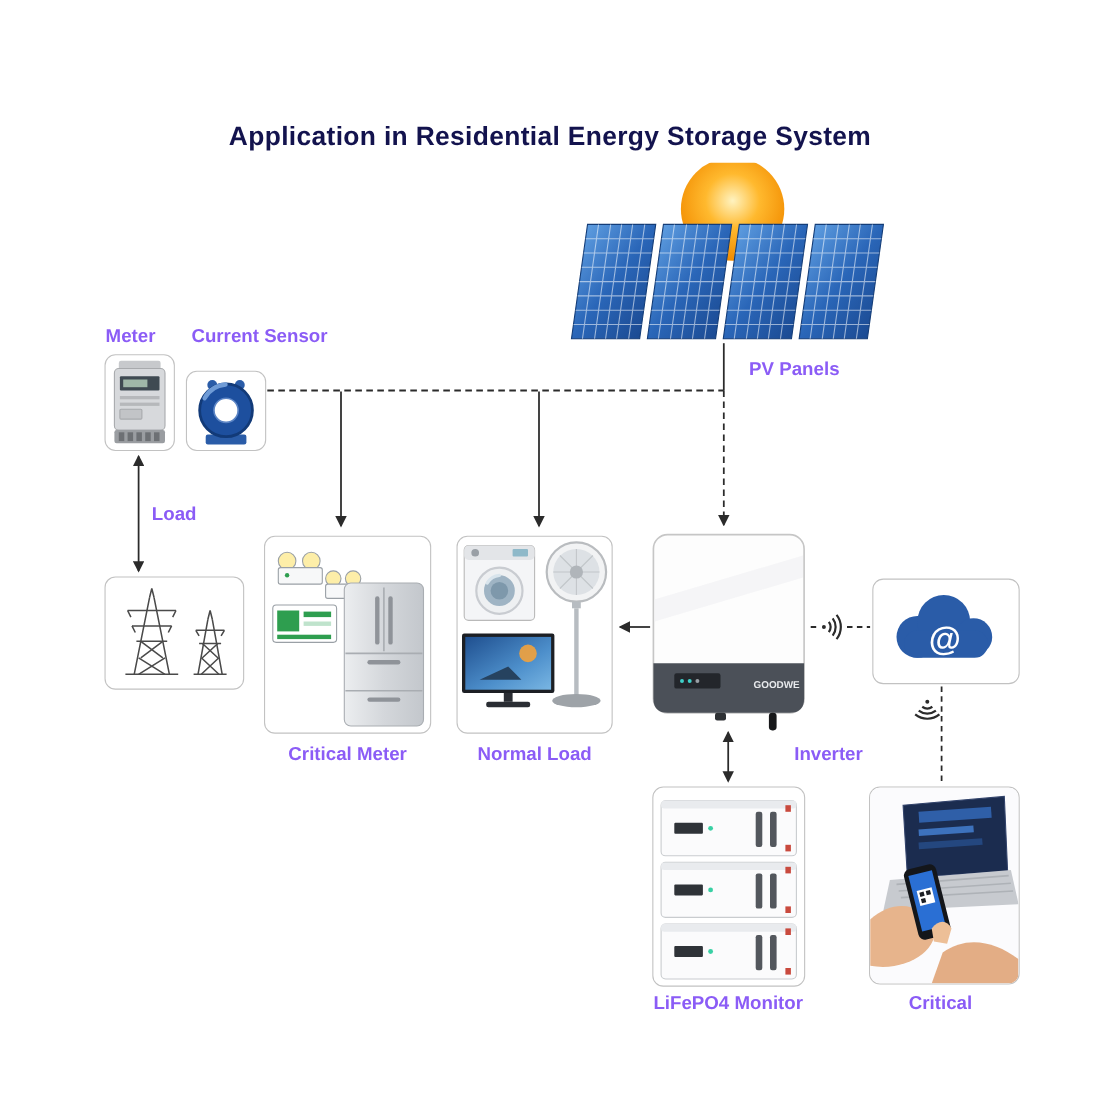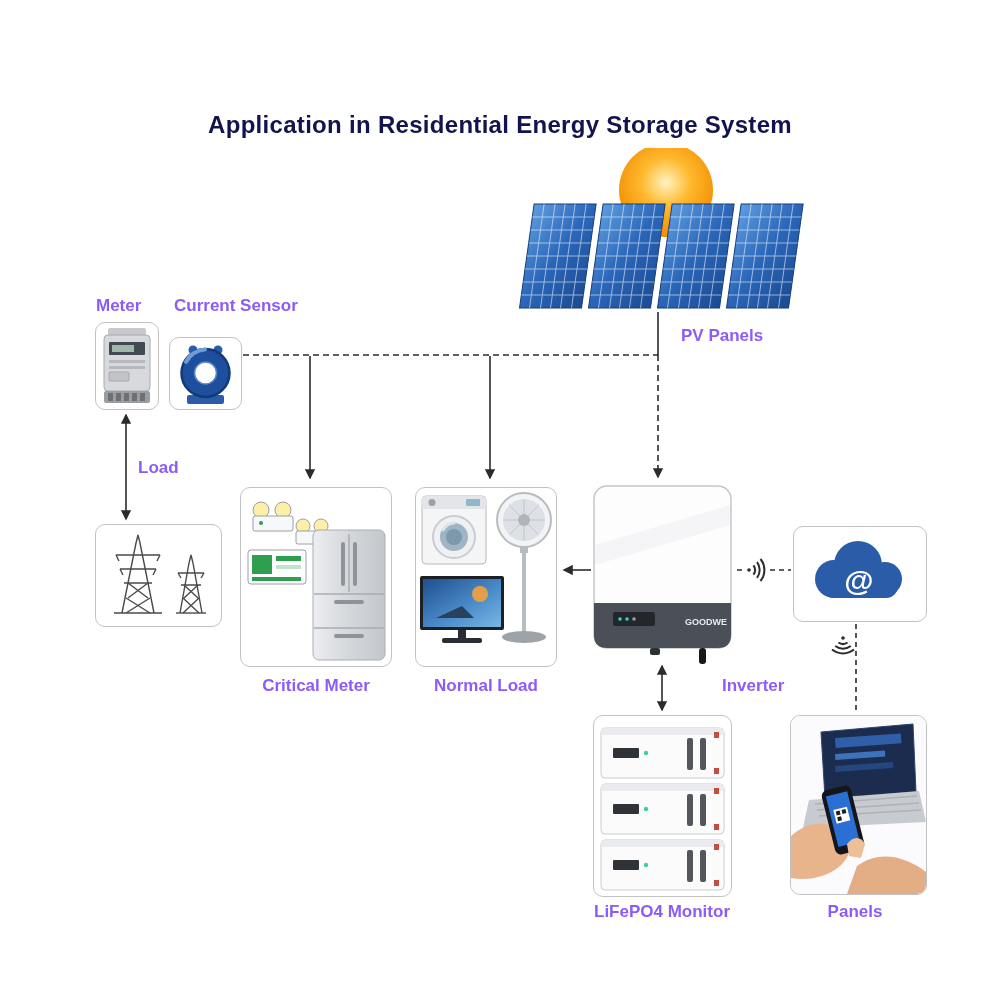--- a/index.html
+++ b/index.html
@@ -307,15 +307,15 @@
       <g transform="translate(52,104) rotate(-14)">
         <rect x="-15" y="-33" width="30" height="66" rx="6" fill="#14161a"></rect>
         <rect x="-11" y="-27" width="22" height="52" fill="#2a6fd4"></rect>
         <rect x="-7" y="-12" width="14" height="14" fill="#ffffff"></rect>
         <path d="M-5 -10 h4 v4 h-4 Z M1 -10 h4 v4 h-4 Z M-5 -4 h4 v4 h-4 Z" fill="#1c1f24"></path>
       </g>
       <path d="M66 150 C 88 134, 114 140, 135 156 L135 178 L56 178 Z" fill="#e3ad85"></path>
       <path d="M56 128 C 62 120, 70 120, 74 128 L70 142 L58 140 Z" fill="#edbf97"></path>
     </svg>
   </div>
-  <div class="lbl center" style="left:805px; top:902px; width:100px;">Panels</div>
+  <div class="lbl center" style="left:805px; top:902px; width:100px;">Critical</div>
 
 </div>
 
 </body></html>

